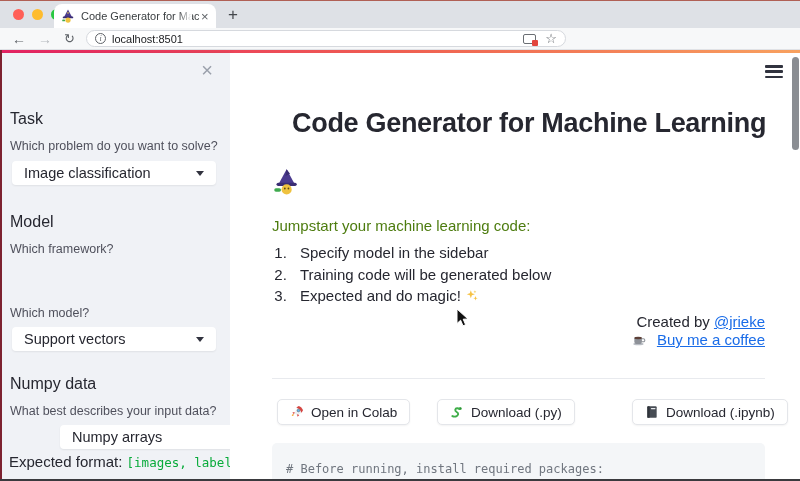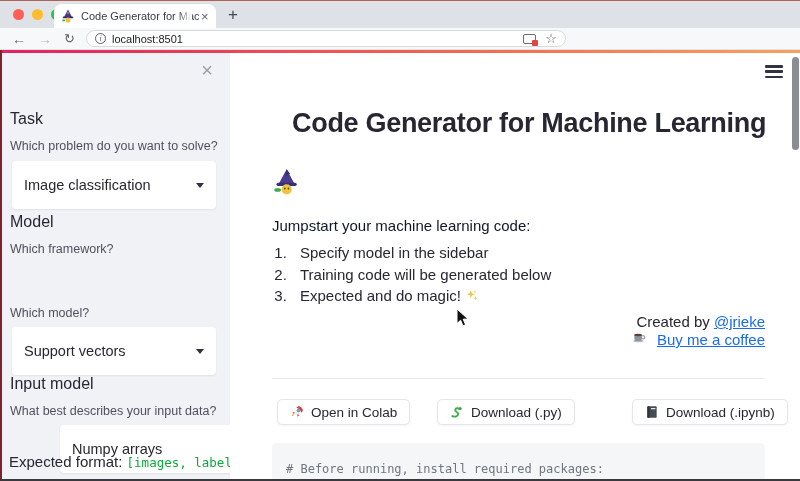--- a/index.html
+++ b/index.html
@@ -58,44 +58,44 @@
                 background:linear-gradient(90deg,#e82365,#ef5f51,#f8a15f); }
 
   
   .app { position:absolute; left:0; top:53px; width:800px; height:428px; background:#fff; }
   .sidebar { position:absolute; left:0; top:0; width:230px; height:428px; background:#f0f2f6;
              box-shadow:1px 0 5px rgba(0,0,0,.09); }
   .sb-close { position:absolute; right:17px; top:7px; font-size:20px; color:#9aa0ab; line-height:1; }
 
   .sb-h { position:absolute; left:10px; font-size:16px; font-weight:normal; color:#262730; }
   .sb-label { position:absolute; left:10px; font-size:12.5px; color:rgba(49,51,63,.85); }
-  .sb-select { position:absolute; left:12px; width:204px; height:48px; background:#fff; border-radius:4px;
+  .sb-select { position:absolute; left:12px; width:204px; height:24px; background:#fff; border-radius:4px;
                box-shadow:0 1px 2px rgba(0,0,0,.07); display:flex; align-items:center;
                padding:0 12px; font-size:14.5px; color:#262730; }
   .sb-select .caret { margin-left:auto; width:0; height:0; border-left:4px solid transparent;
                       border-right:4px solid transparent; border-top:5px solid #31333f; }
   .sb-format { position:absolute; left:9px; top:400px; font-size:15px; color:#262730; white-space:nowrap; }
   .sb-format code { font-family:"DejaVu Sans Mono", monospace; font-size:12.5px; color:#09ab3b; }
 
   .main { position:absolute; left:230px; top:0; width:570px; height:428px; background:#fff; }
   .hamburger { position:absolute; right:17px; top:12px; width:18px; height:13px;
                display:flex; flex-direction:column; justify-content:space-between; }
   .hamburger span { display:block; height:2.5px; background:#31333f; border-radius:1px; }
 
   .title { position:absolute; left:42px; top:55px; font-size:27px; font-weight:bold;
            letter-spacing:-.3px; color:#262730; white-space:nowrap;margin-left:20px; }
   .mage-main { position:absolute; left:42px; top:115px; }
-  .intro { position:absolute; left:42px; top:164px; font-size:15px; color:#0f172a; }
+  .intro { position:absolute; left:42px; top:164px; font-size:15px; color:#4d7c0f; }
   .steps { position:absolute; left:47px; top:191px; font-size:15px; color:#262730; }
   .steps li { margin-bottom:4.5px; padding-left:9px; margin-left:14px; }
   .spark { display:inline-block; margin-left:4px; vertical-align:-2px; }
 
   .credit { position:absolute; right:35px; top:260px; text-align:right; font-size:15px; color:#262730; line-height:17px; }
   .credit a { color:#1a6ce8; text-decoration:underline; }
-  .coffee-line { display:flex; justify-content:flex-end; gap:11px; margin-top:1px; }
+  .coffee-line { display:flex; align-items:center; justify-content:flex-end; gap:11px; margin-top:1px; }
 
   .rule { position:absolute; left:42px; top:325px; width:493px; height:1px; background:#e8eaee; }
 
   .btn { position:absolute; top:346px; height:26px; background:#fff; border:1px solid #e4e6ea;
          border-radius:5px; box-shadow:0 1px 2px rgba(0,0,0,.05); display:flex; align-items:center;
          gap:7px; padding:0 12px; font-size:13.5px; color:#262730; white-space:nowrap; }
   .btn-colab { left:47px;justify-content:flex-end; } .btn-py { left:207px; } .btn-ipynb { left:370px;margin-left:32px; }
 
   .codeblock { position:absolute; left:42px; top:390px; width:493px; height:40px;
                background:#f4f6f8; border-radius:5px 5px 0 0; padding:16px 14px 0; }
@@ -177,21 +177,21 @@
       </div>
 
       <div class="sb-h" style="top:160px;">Model</div>
       <div class="sb-label" style="top:189px;">Which framework?</div>
       <div class="sb-label" style="top:253px;">Which model?</div>
       <div class="sb-select" style="top:274px;">
         <span>Support vectors</span>
         <span class="caret"></span>
       </div>
 
-      <div class="sb-h" style="top:322px;">Input model</div>
+      <div class="sb-h" style="top:322px;">Numpy data</div>
       <div class="sb-label" style="top:351px;">What best describes your input data?</div>
       <div class="sb-select" style="top:372px;margin-left:48px;">
         <span>Numpy arrays</span>
         <span class="caret"></span>
       </div>
       <div class="sb-format">
         <span>Expected format:</span>
         <code>[images, labels]</code>
       </div>
     </aside>

